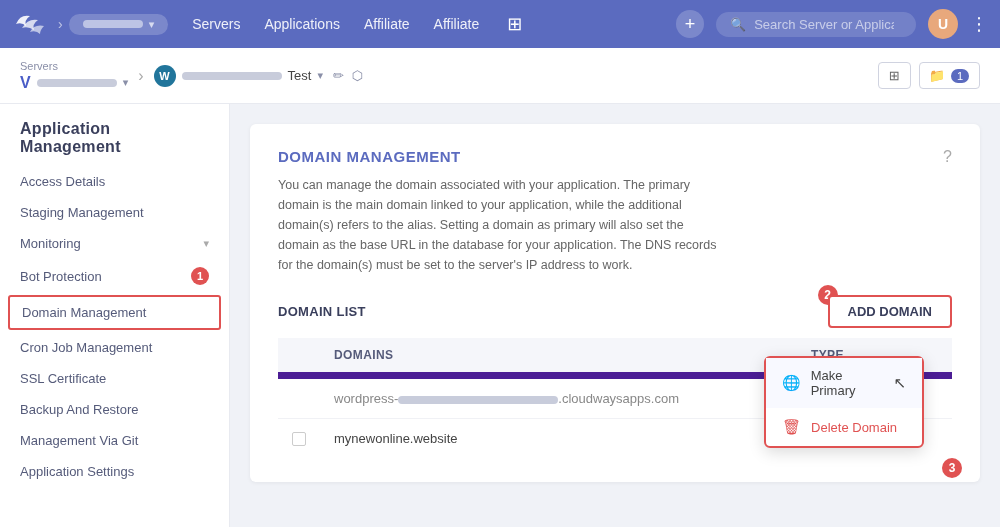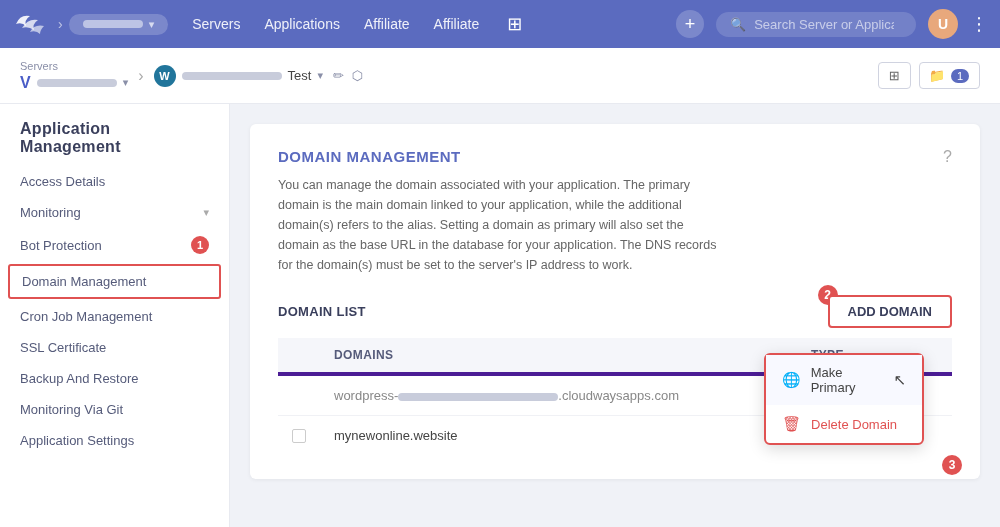--- a/index.html
+++ b/index.html
@@ -316,21 +316,21 @@
       display: flex;
       align-items: center;
       justify-content: center;
       font-weight: bold;
     }
 
     
     .domain-table { width: 100%; border-collapse: collapse; }
     .domain-table thead tr {
       background: #f5f6fa;
-      border-bottom: 4px solid #4c1d95;
+      border-bottom: 7px solid #4c1d95;
     }
     .domain-table th {
       text-align: left;
       padding: 10px 14px;
       font-size: 12px;
       font-weight: 700;
       color: #555b7a;
       letter-spacing: 0.4px;
     }
     .domain-table td {
@@ -485,41 +485,44 @@
 
 <div class="main-layout">
 
   <aside class="sidebar">
     <div class="sidebar-section-title">Application Management</div>
 
     <div class="sidebar-item">
       <span>Access Details</span>
     </div>
     <div class="sidebar-item">
+      <span>Staging Management</span>
+    </div>
+    <div class="sidebar-item">
       <span>Monitoring</span>
       <span class="sidebar-chevron">▾</span>
     </div>
     <div class="sidebar-item" style="position:relative;align-items:center;">
       <span>Bot Protection</span>
       <div class="badge-red">1</div>
     </div>
     <div class="sidebar-item highlighted" style="position:relative;">
       <span>Domain Management</span>
     </div>
     <div class="sidebar-item">
       <span>Cron Job Management</span>
     </div>
     <div class="sidebar-item">
       <span>SSL Certificate</span>
     </div>
     <div class="sidebar-item">
       <span>Backup And Restore</span>
     </div>
     <div class="sidebar-item">
-      <span>Monitoring Via Git</span>
+      <span>Management Via Git</span>
     </div>
     <div class="sidebar-item">
       <span>Application Settings</span>
     </div>
   </aside>
 
   <main class="content">
     <div class="domain-card">
       <div class="domain-header">
         <div>

